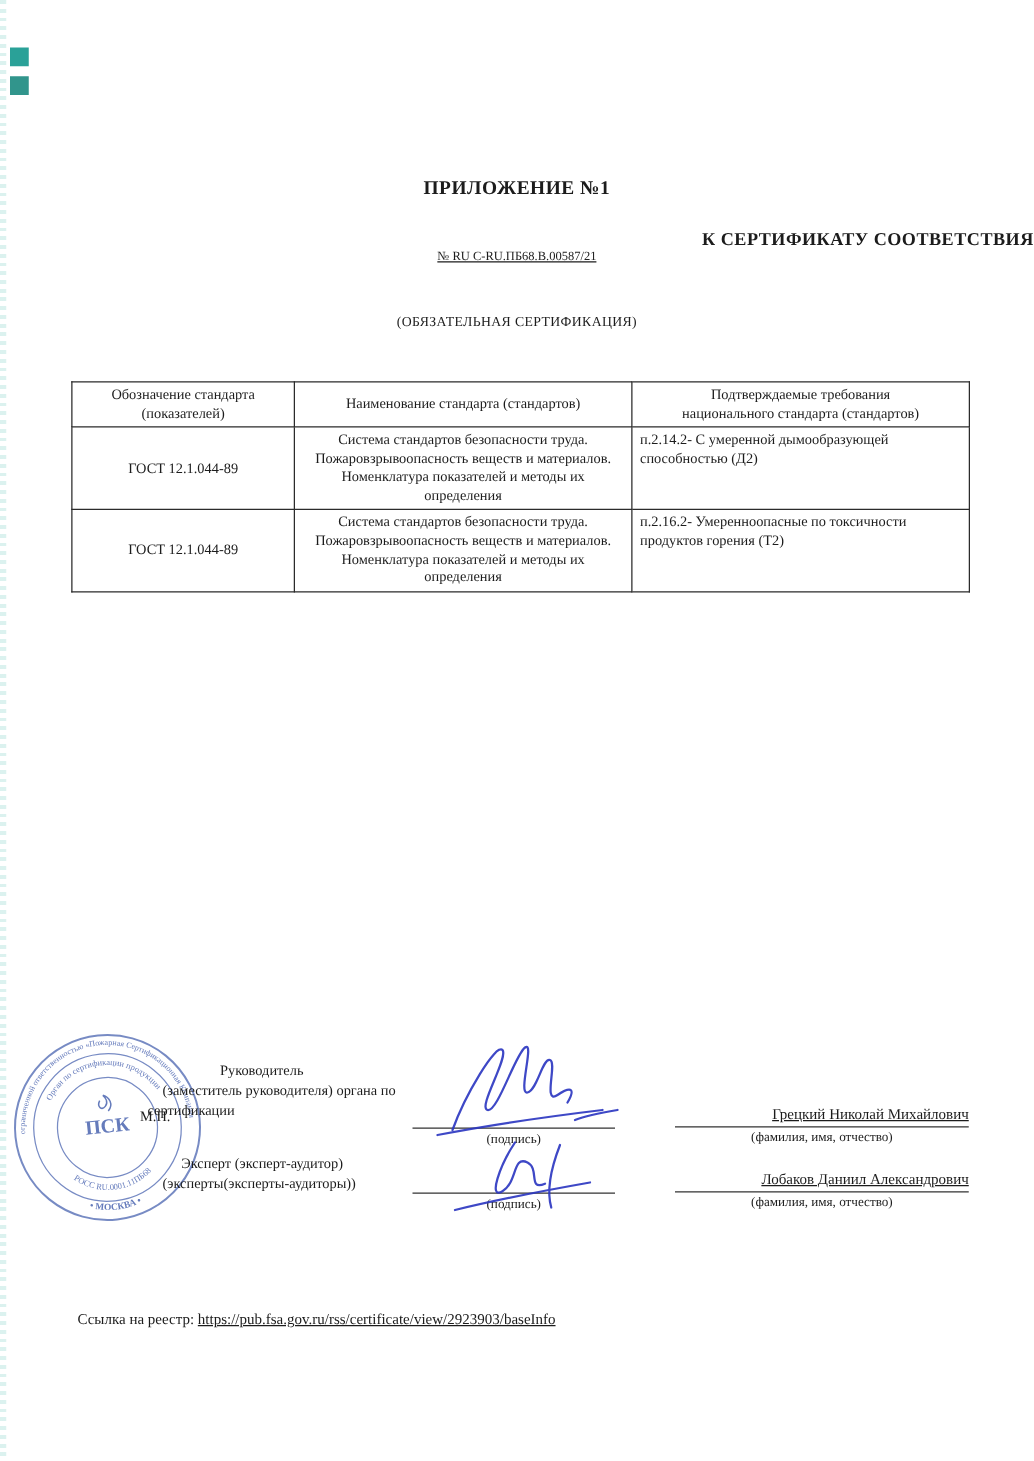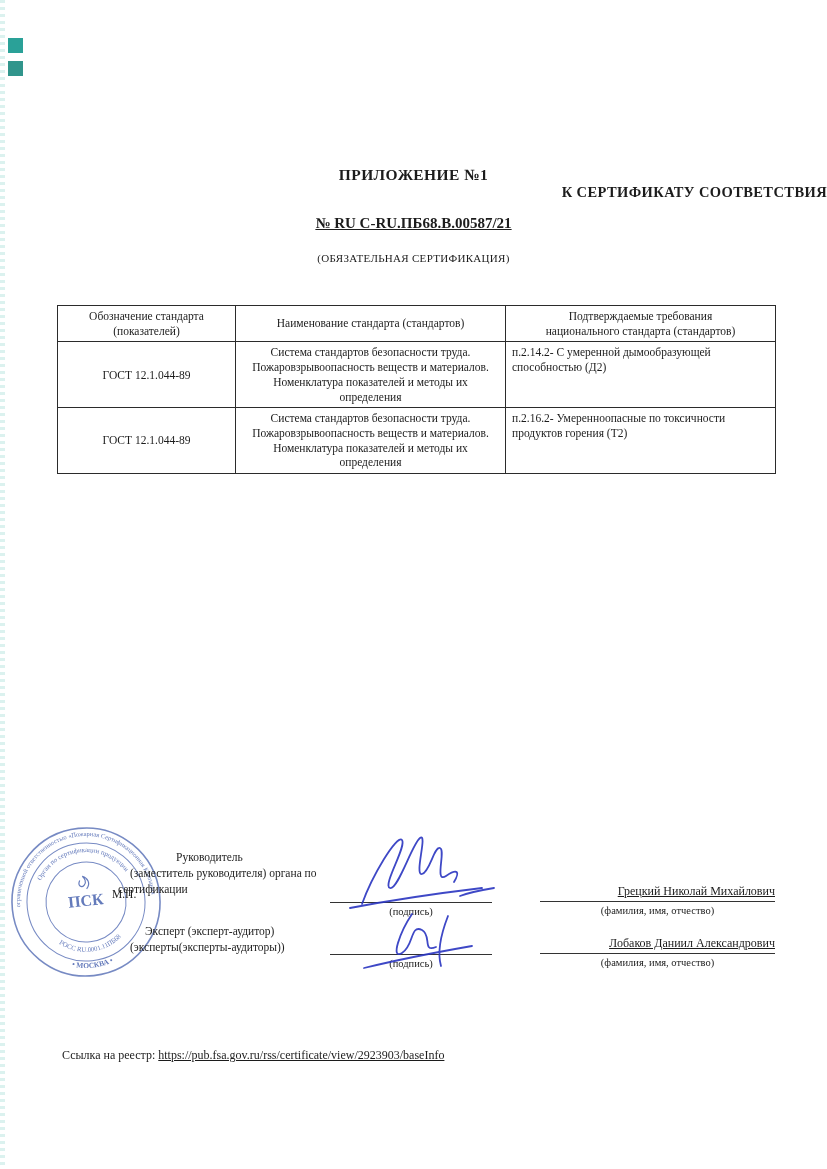--- a/index.html
+++ b/index.html
@@ -18,23 +18,23 @@
     position:absolute; left:0; top:0; bottom:0; width:5px;
     background:repeating-linear-gradient(180deg,#7fd0c6 0 3px, transparent 3px 7px);
     opacity:.28;
   }
   .reg-mark { position:absolute; width:15px; height:15px; background:#2aa198; }
   .reg-mark.m1 { left:8px; top:38px; }
   .reg-mark.m2 { left:8px; top:61px; background:#31958c; }
 
   
   .title-block { position:absolute; left:0; right:0; text-align:center; }
-  .doc-title   { top:142px; font-size:15.5px; font-weight:bold; letter-spacing:.4px;margin-top:24px; }
+  .doc-title   { top:142px; font-size:15.5px; font-weight:bold; letter-spacing:.4px; }
   .doc-subtitle{ top:184px; font-size:14.5px; font-weight:bold; letter-spacing:.4px;text-align:right; }
-  .doc-number  { top:215px; font-size:15px; font-weight:bold; text-decoration:underline; }
+  .doc-number  { top:200px; font-size:10px; font-weight:normal; text-decoration:underline; }
   .doc-type    { top:252px; font-size:11px; letter-spacing:.3px; }
 
   
   table.standards {
     position:absolute; left:57px; top:305px; width:718px;
     border-collapse:collapse; table-layout:fixed;
     font-size:11.5px; line-height:1.28;
   }
   table.standards col.c1 { width:178px; }
   table.standards col.c2 { width:270px; }

